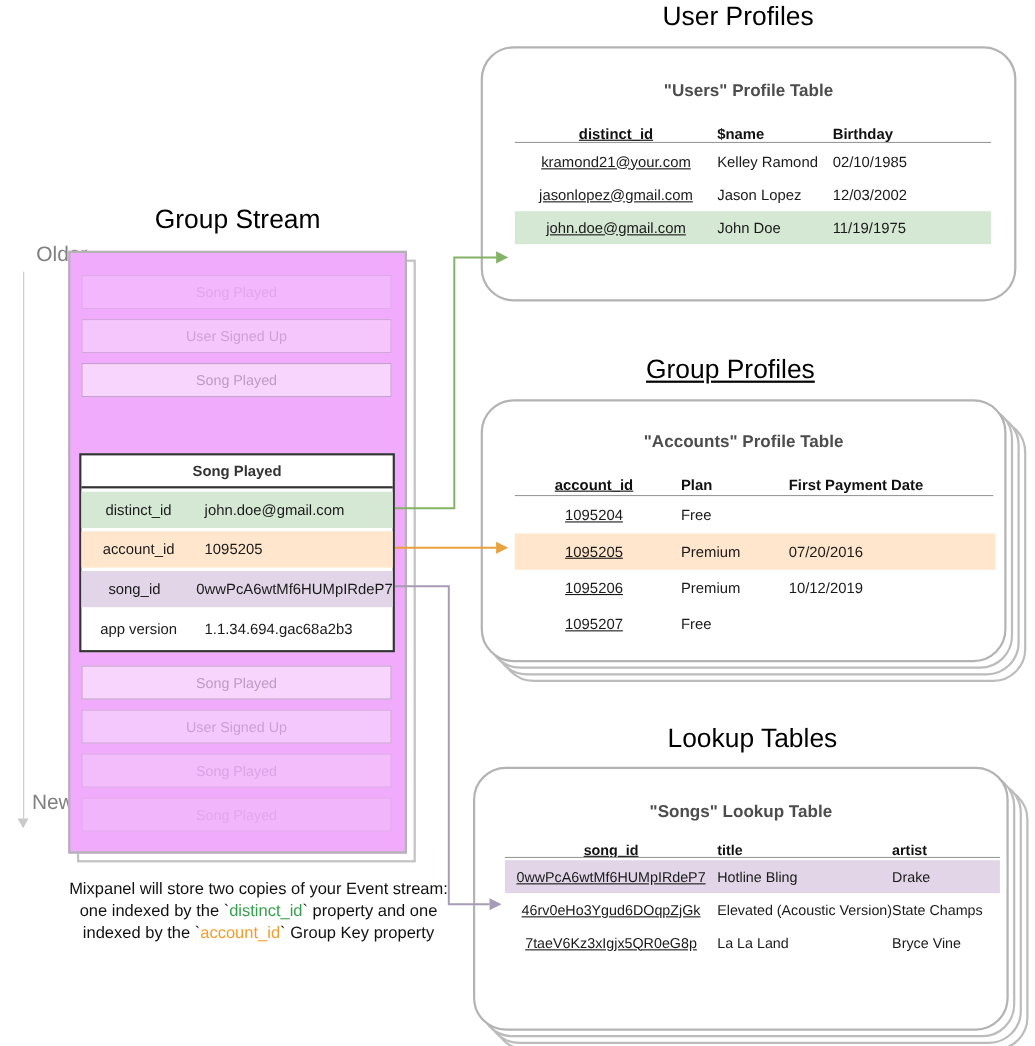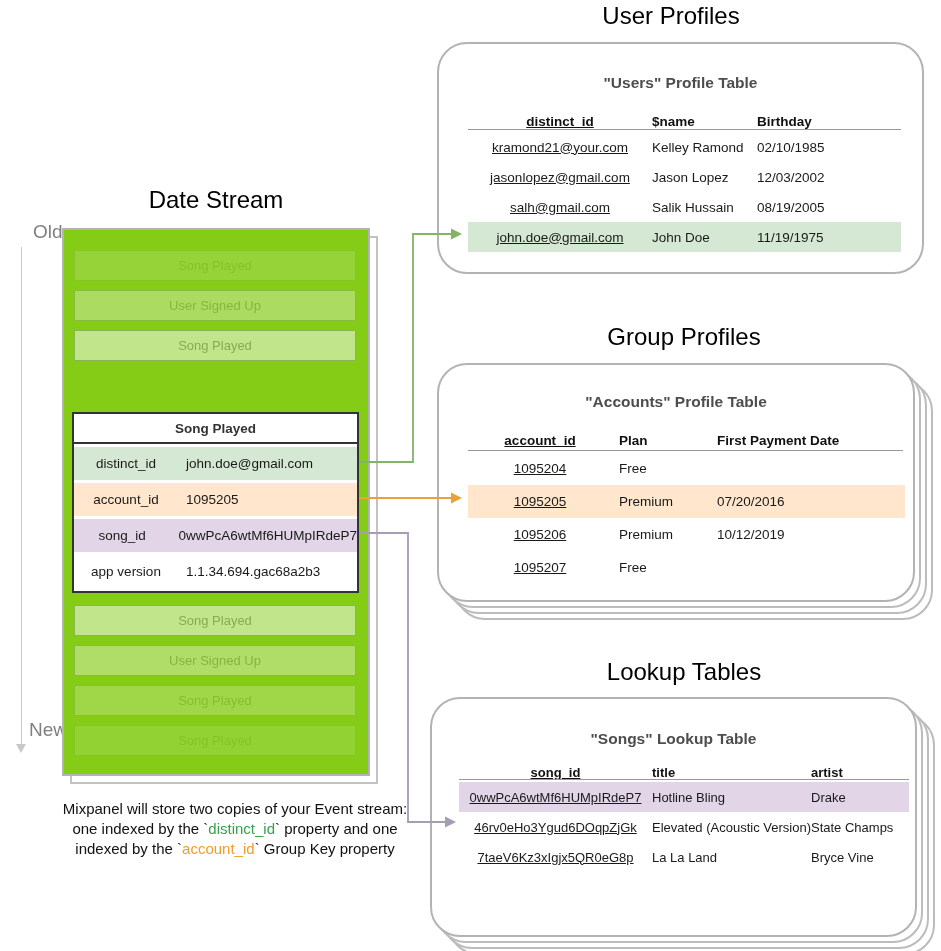--- a/index.html
+++ b/index.html
@@ -31,21 +31,21 @@
   
   .songs{font-size:13px;}
   .songs .trow{height:30px;font-size:13px;}
   .songs .c1{width:193px;text-align:center;}
   .songs .c2{width:159px;white-space:nowrap;}
   .songs .c3{flex:1;white-space:nowrap;}
   
   .stream-back{position:absolute;left:70px;top:236px;width:308px;height:548px;
                border:2px solid #c2c2c2;background:#fff;box-sizing:border-box;}
   .stream-box{position:absolute;left:62px;top:228px;width:308px;height:548px;
-              border:2px solid #b3b3b3;background:#84cc16;box-sizing:border-box;padding-left:12px;}
+              border:2px solid #b3b3b3;background:#f0abfc;box-sizing:border-box;padding-left:12px;}
   .event-box{position:absolute;left:10px;width:282px;height:31px;border:1.5px solid #999;
              background:#fff;display:flex;align-items:center;justify-content:center;
              font-size:13px;color:#8c8c8c;box-sizing:border-box;}
   .event-detail{position:absolute;left:8px;top:182px;width:287px;border:2px solid #333;
                 background:#fff;box-sizing:border-box;}
   .ed-header{height:28px;border-bottom:2px solid #333;display:flex;align-items:center;
              justify-content:center;font-weight:bold;font-size:13.5px;color:#333;}
   .ed-rows{display:flex;flex-direction:column;gap:3px;padding:3px 0;}
   .prop-row{height:33px;display:flex;align-items:center;font-size:13.5px;color:#1a1a1a;}
   .prop-key{width:104px;text-align:center;}
@@ -62,21 +62,21 @@
   .kw-g{color:#35a14c;}
   .kw-o{color:#f39c2c;}
   
   .connectors{position:absolute;left:0;top:0;pointer-events:none;}
 </style>
 </head>
 <body>
 
 <div class="canvas">
 
-  <div class="section-title" style="left:66px;top:186px;width:300px;">Date Stream</div>
+  <div class="section-title" style="left:66px;top:186px;width:300px;">Group Stream</div>
 
   <div class="tl-label" style="left:5px;top:221px;">Older</div>
   <div class="vline"></div>
   <div class="varrow"></div>
   <div class="tl-label" style="left:1px;top:719px;">Newer</div>
 
   <div class="stream-back"></div>
   <div class="stream-box">
 
     <div class="event-box" style="top:20px;opacity:.15;">
@@ -145,34 +145,29 @@
       <div class="trow">
         <span class="c1 u">kramond21@your.com</span>
         <span class="c2">Kelley Ramond</span>
         <span class="c3">02/10/1985</span>
       </div>
       <div class="trow">
         <span class="c1 u">jasonlopez@gmail.com</span>
         <span class="c2">Jason Lopez</span>
         <span class="c3">12/03/2002</span>
       </div>
-      <div class="trow">
-        <span class="c1 u">salh@gmail.com</span>
-        <span class="c2">Salik Hussain</span>
-        <span class="c3">08/19/2005</span>
-      </div>
       <div class="trow hl-g">
         <span class="c1 u">john.doe@gmail.com</span>
         <span class="c2">John Doe</span>
         <span class="c3">11/19/1975</span>
       </div>
     </div>
   </div>
 
-  <div class="section-title" style="left:484px;top:323px;width:400px;">Group Profiles</div>
+  <div class="section-title" style="left:464px;top:323px;width:400px;text-decoration:underline;">Group Profiles</div>
 
   <div class="card-shadow" style="left:455px;top:381px;width:478px;height:239px;"></div>
   <div class="card-shadow" style="left:449px;top:375px;width:478px;height:239px;"></div>
   <div class="card-shadow" style="left:443px;top:369px;width:478px;height:239px;"></div>
   <div class="card acc" style="left:437px;top:363px;width:478px;height:239px;">
     <div class="card-title" style="top:28px;">"Accounts" Profile Table</div>
     <div class="thead trow" style="left:29px;top:59px;width:437px;">
       <span class="c1 u">account_id</span>
       <span class="c2">Plan</span>
       <span class="c3">First Payment Date</span>

